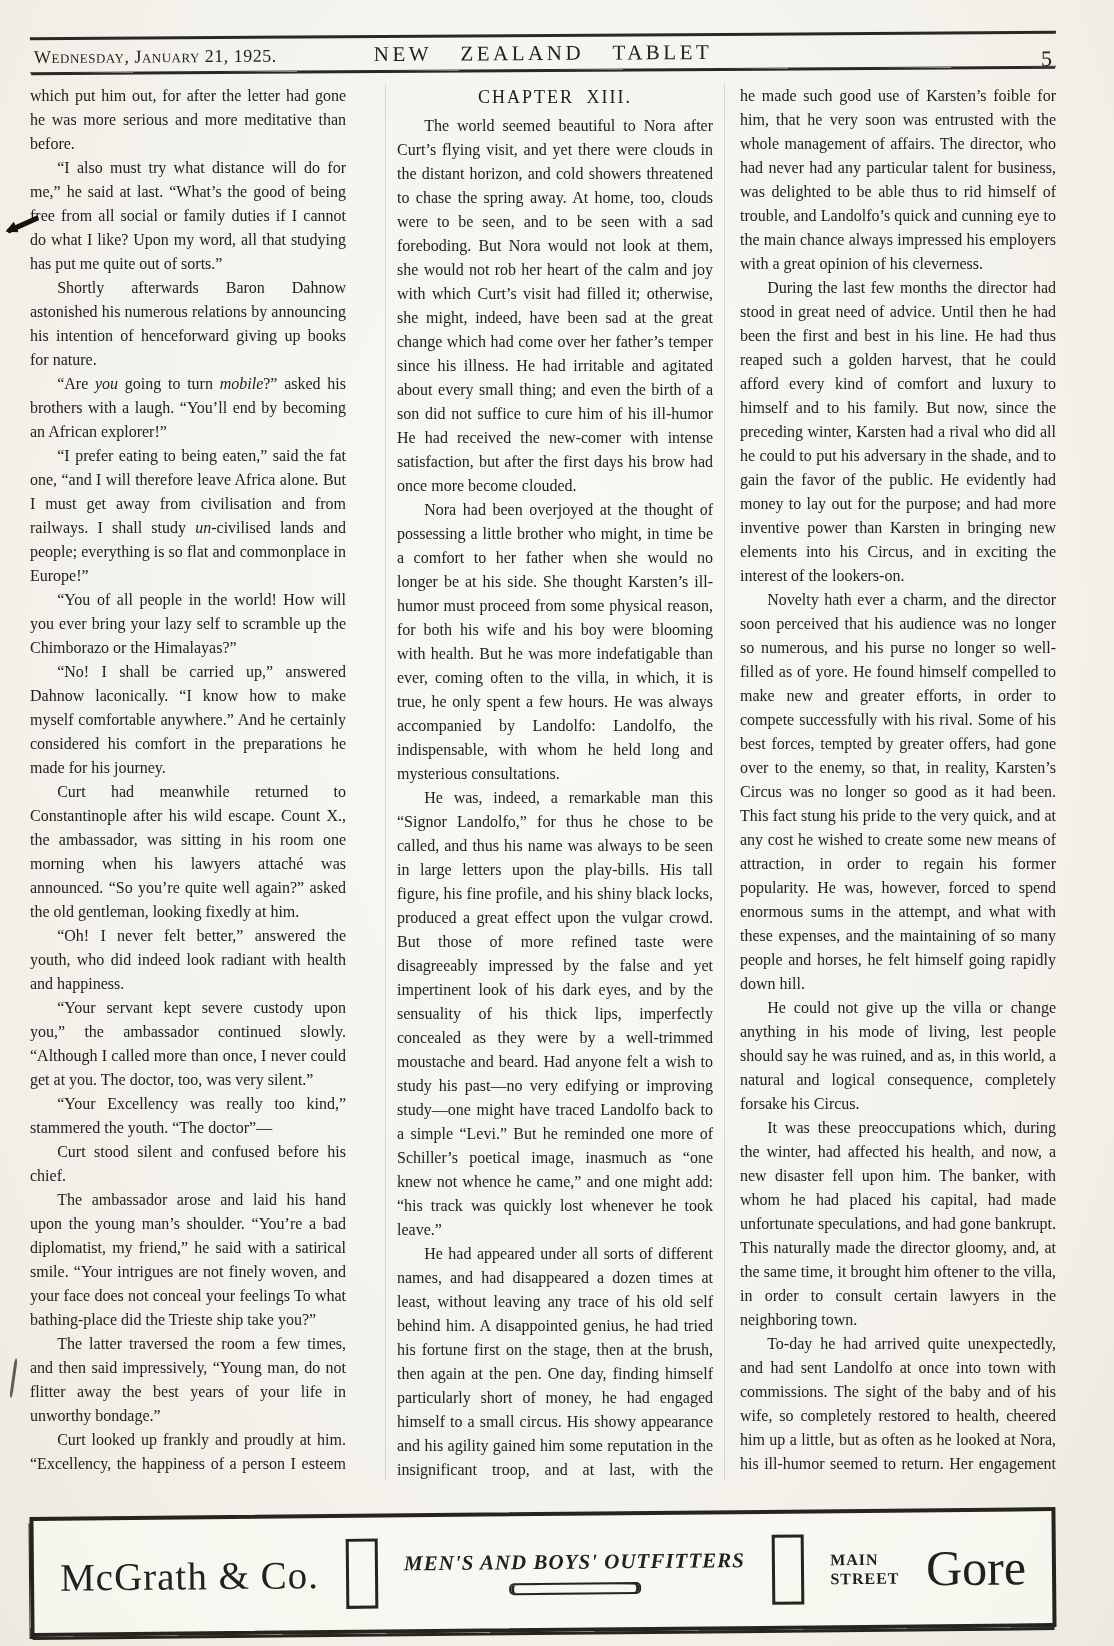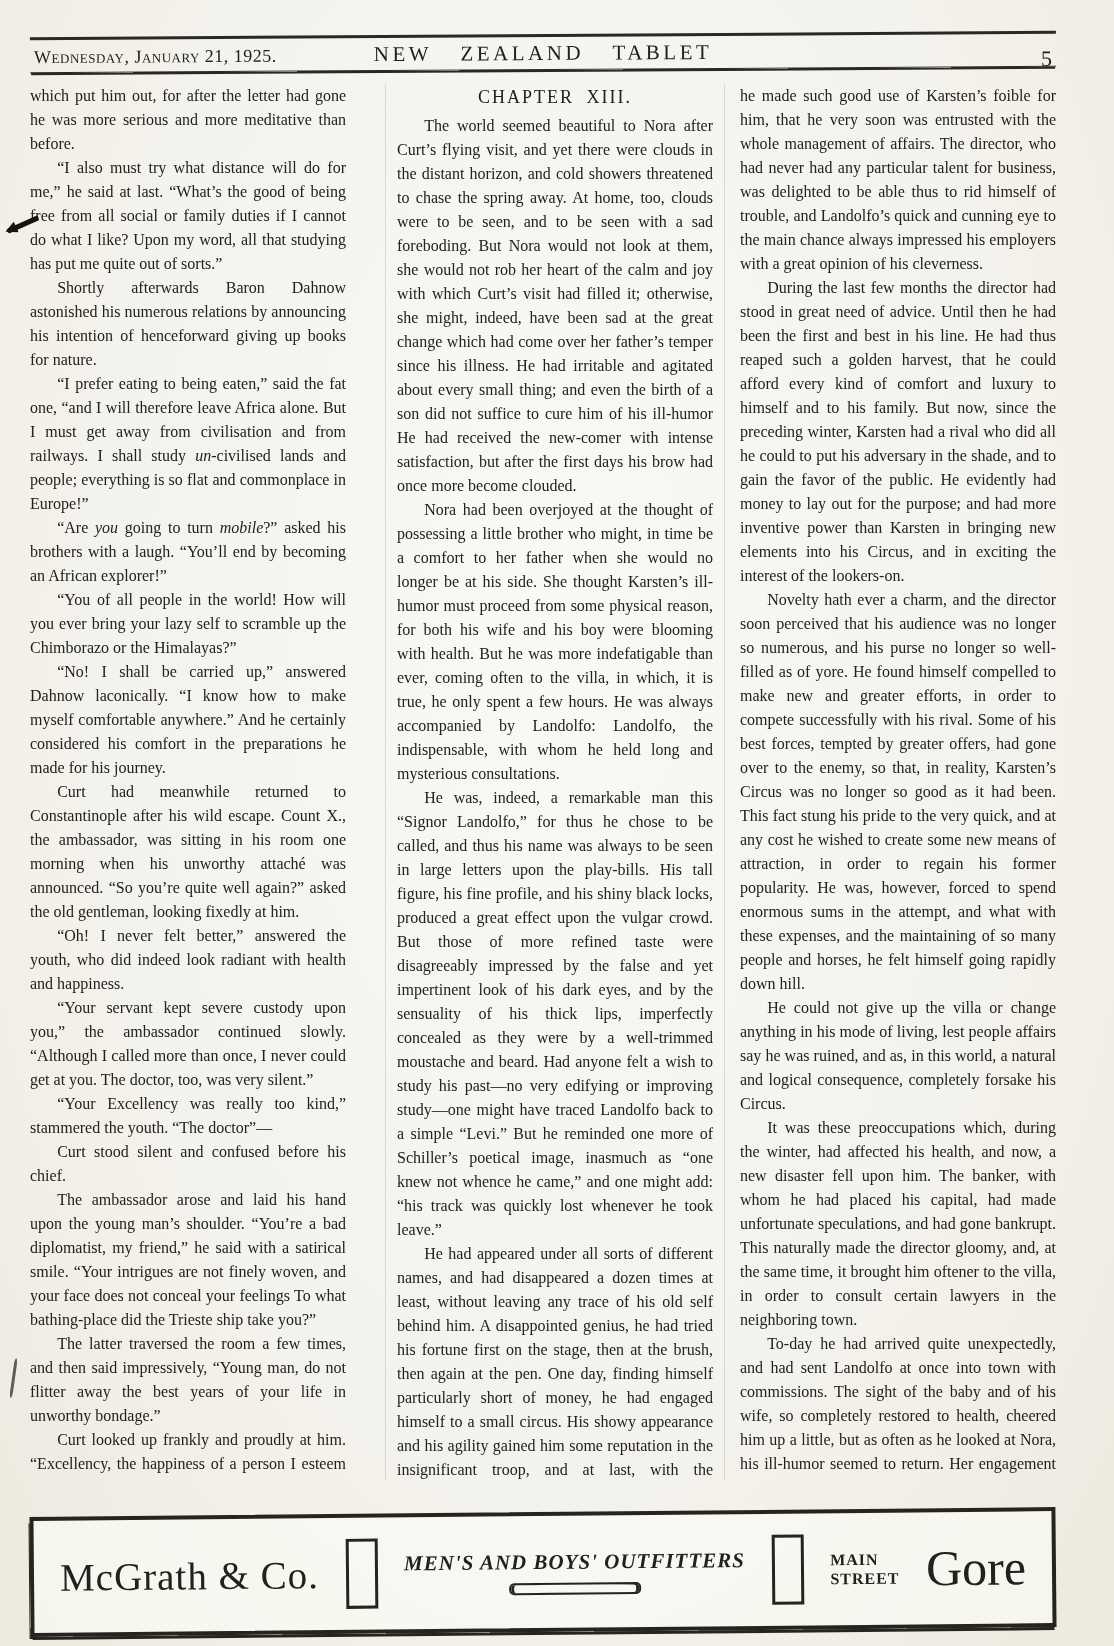--- a/index.html
+++ b/index.html
@@ -105,25 +105,25 @@
     <div class="dateline">Wednesday, January 21, 1925.</div>
     <div class="masthead">NEW ZEALAND TABLET</div>
     <div class="pagenum">5</div>
   </div>
 
   <div class="columns">
     <div class="col col-1">
         <p class="para">which put him out, for after the letter had gone he was more serious and more meditative than before.</p>
         <p class="para">“I also must try what distance will do for me,” he said at last. “What’s the good of being free from all social or family duties if I cannot do what I like? Upon my word, all that studying has put me quite out of sorts.”</p>
         <p class="para">Shortly afterwards Baron Dahnow astonished his numerous relations by announcing his intention of henceforward giving up books for nature.</p>
+        <p class="para">“Are <i>you</i> going to turn <i>mobile</i>?” asked his brothers with a laugh. “You’ll end by becoming an African explorer!”</p>
         <p class="para">“I prefer eating to being eaten,” said the fat one, “and I will therefore leave Africa alone. But I must get away from civilisation and from railways. I shall study <i>un</i>-civilised lands and people; everything is so flat and commonplace in Europe!”</p>
-        <p class="para">“Are <i>you</i> going to turn <i>mobile</i>?” asked his brothers with a laugh. “You’ll end by becoming an African explorer!”</p>
         <p class="para">“You of all people in the world! How will you ever bring your lazy self to scramble up the Chimborazo or the Himalayas?”</p>
         <p class="para">“No! I shall be carried up,” answered Dahnow laconically. “I know how to make myself comfortable anywhere.” And he certainly considered his comfort in the preparations he made for his journey.</p>
-        <p class="para">Curt had meanwhile returned to Constantinople after his wild escape. Count X., the ambassador, was sitting in his room one morning when his unworthy attaché was announced. “So you’re quite well again?” asked the old gentleman, looking fixedly at him.</p>
+        <p class="para">Curt had meanwhile returned to Constantinople after his wild escape. Count X., the ambassador, was sitting in his room one morning when his lawyers attaché was announced. “So you’re quite well again?” asked the old gentleman, looking fixedly at him.</p>
         <p class="para">“Oh! I never felt better,” answered the youth, who did indeed look radiant with health and happiness.</p>
         <p class="para">“Your servant kept severe custody upon you,” the ambassador continued slowly. “Although I called more than once, I never could get at you. The doctor, too, was very silent.”</p>
         <p class="para">“Your Excellency was really too kind,” stammered the youth. “The doctor”—</p>
         <p class="para">Curt stood silent and confused before his chief.</p>
         <p class="para">The ambassador arose and laid his hand upon the young man’s shoulder. “You’re a bad diplomatist, my friend,” he said with a satirical smile. “Your intrigues are not finely woven, and your face does not conceal your feelings To what bathing-place did the Trieste ship take you?”</p>
         <p class="para">The latter traversed the room a few times, and then said impressively, “Young man, do not flitter away the best years of your life in unworthy bondage.”</p>
         <p class="para">Curt looked up frankly and proudly at him. “Excellency, the happiness of a person I esteem as much as I love was at stake.”</p>
       </div>
     <div class="col col-2">
       <h2 class="chapter-heading">CHAPTER XIII.</h2>
@@ -131,21 +131,21 @@
           <p class="para">The world seemed beautiful to Nora after Curt’s flying visit, and yet there were clouds in the distant horizon, and cold showers threatened to chase the spring away. At home, too, clouds were to be seen, and to be seen with a sad foreboding. But Nora would not look at them, she would not rob her heart of the calm and joy with which Curt’s visit had filled it; otherwise, she might, indeed, have been sad at the great change which had come over her father’s temper since his illness. He had irritable and agitated about every small thing; and even the birth of a son did not suffice to cure him of his ill-humor He had received the new-comer with intense satisfaction, but after the first days his brow had once more become clouded.</p>
           <p class="para">Nora had been overjoyed at the thought of possessing a little brother who might, in time be a comfort to her father when she would no longer be at his side. She thought Karsten’s ill-humor must proceed from some physical reason, for both his wife and his boy were blooming with health. But he was more indefatigable than ever, coming often to the villa, in which, it is true, he only spent a few hours. He was always accompanied by Landolfo: Landolfo, the indispensable, with whom he held long and mysterious consultations.</p>
           <p class="para">He was, indeed, a remarkable man this “Signor Landolfo,” for thus he chose to be called, and thus his name was always to be seen in large letters upon the play-bills. His tall figure, his fine profile, and his shiny black locks, produced a great effect upon the vulgar crowd. But those of more refined taste were disagreeably impressed by the false and yet impertinent look of his dark eyes, and by the sensuality of his thick lips, imperfectly concealed as they were by a well-trimmed moustache and beard. Had anyone felt a wish to study his past—no very edifying or improving study—one might have traced Landolfo back to a simple “Levi.” But he reminded one more of Schiller’s poetical image, inasmuch as “one knew not whence he came,” and one might add: “his track was quickly lost whenever he took leave.”</p>
           <p class="para">He had appeared under all sorts of different names, and had disappeared a dozen times at least, without leaving any trace of his old self behind him. A disappointed genius, he had tried his fortune first on the stage, then at the brush, then again at the pen. One day, finding himself particularly short of money, he had engaged himself to a small circus. His showy appearance and his agility gained him some reputation in the insignificant troop, and at last, with the assurance which characterised him, he had offered his valuable services to Director Karsten. Landolfo’s talent as an equestrian was about the average, but Karsten was struck by his taste in decoration and effect, and his aptitude for business. He soon became a very important member of the troop, by the ease and originality with which he fitted up new scenes; and his facility with the pen made him likewise very valuable in the director’s eyes. Landolfo was not the man to let opportunities slip out of his hands, and</p>
         </div>
     </div>
     <div class="col col-3">
         <p class="para">he made such good use of Karsten’s foible for him, that he very soon was entrusted with the whole management of affairs. The director, who had never had any particular talent for business, was delighted to be able thus to rid himself of trouble, and Landolfo’s quick and cunning eye to the main chance always impressed his employers with a great opinion of his cleverness.</p>
         <p class="para">During the last few months the director had stood in great need of advice. Until then he had been the first and best in his line. He had thus reaped such a golden harvest, that he could afford every kind of comfort and luxury to himself and to his family. But now, since the preceding winter, Karsten had a rival who did all he could to put his adversary in the shade, and to gain the favor of the public. He evidently had money to lay out for the purpose; and had more inventive power than Karsten in bringing new elements into his Circus, and in exciting the interest of the lookers-on.</p>
         <p class="para">Novelty hath ever a charm, and the director soon perceived that his audience was no longer so numerous, and his purse no longer so well-filled as of yore. He found himself compelled to make new and greater efforts, in order to compete successfully with his rival. Some of his best forces, tempted by greater offers, had gone over to the enemy, so that, in reality, Karsten’s Circus was no longer so good as it had been. This fact stung his pride to the very quick, and at any cost he wished to create some new means of attraction, in order to regain his former popularity. He was, however, forced to spend enormous sums in the attempt, and what with these expenses, and the maintaining of so many people and horses, he felt himself going rapidly down hill.</p>
-        <p class="para">He could not give up the villa or change anything in his mode of living, lest people affairs say he was ruined, and as, in this world, a natural and logical consequence, completely forsake his Circus.</p>
+        <p class="para">He could not give up the villa or change anything in his mode of living, lest people should say he was ruined, and as, in this world, a natural and logical consequence, completely forsake his Circus.</p>
         <p class="para">It was these preoccupations which, during the winter, had affected his health, and now, a new disaster fell upon him. The banker, with whom he had placed his capital, had made unfortunate speculations, and had gone bankrupt. This naturally made the director gloomy, and, at the same time, it brought him oftener to the villa, in order to consult certain lawyers in the neighboring town.</p>
         <p class="para">To-day he had arrived quite unexpectedly, and had sent Landolfo at once into town with commissions. The sight of the baby and of his wife, so completely restored to health, cheered him up a little, but as often as he looked at Nora, his ill-humor seemed to return. Her engagement to the count weighed upon him uncomfortably in the present state of his affairs.</p>
         <p class="para">He was sitting with his family on the evening of his return; and it was a comfortable little party which was established in Mrs. Karsten’s drawing-room as Landolfo entered it.</p>
       </div>
   </div>
 
   <div class="ad">
     <div class="ad-company">McGrath &amp; Co.</div>
     <div class="ad-ornament"></div>
     <div class="ad-center">

